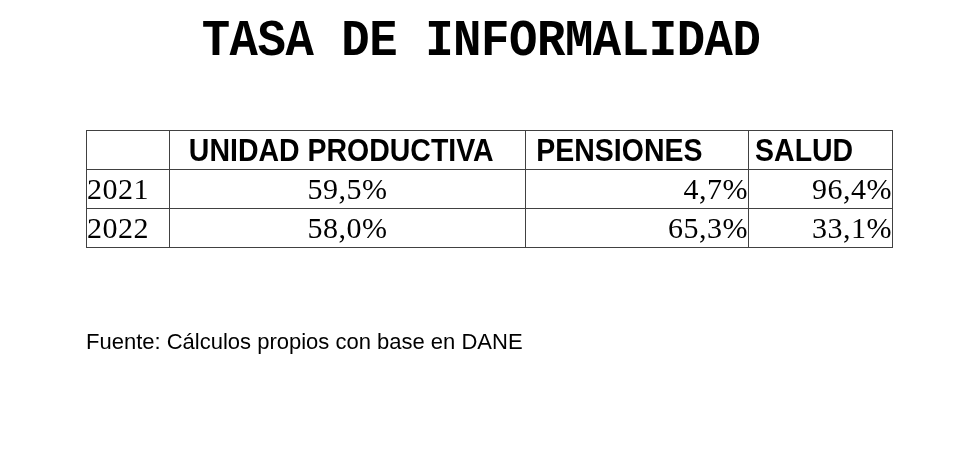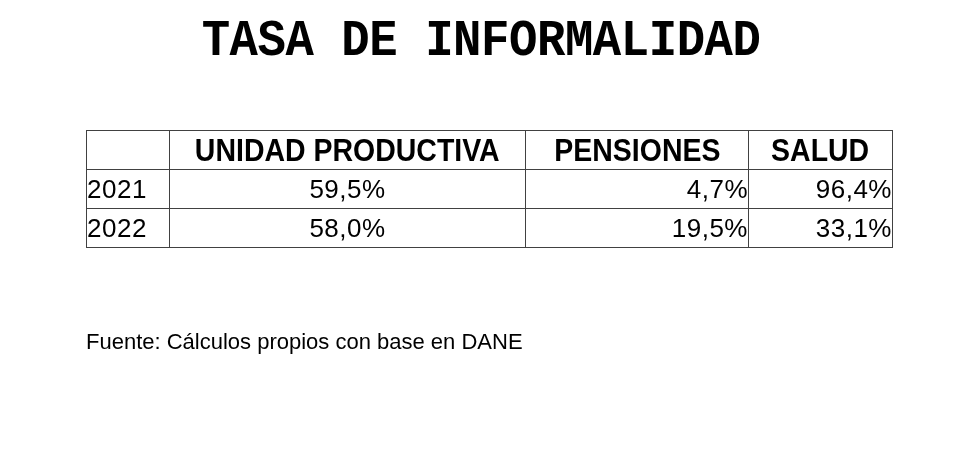--- a/index.html
+++ b/index.html
@@ -48,30 +48,31 @@
     height:39px;
     padding:0;
     box-sizing:border-box;
     white-space:nowrap;
     overflow:hidden;
     vertical-align:middle;
   }
   table.informality th{
     font-weight:700;
     font-size:32px;
-    text-align:center;
+    text-align:left;
   }
   .hdr{
     display:inline-block;
     transform:scaleX(0.89);
     transform-origin:center;
   }
   table.informality td{
-    font-size:26px;
+    font-size:30px;
     letter-spacing:0.5px;
+    font-family:Liberation Serif, serif;
   }
   td.year{text-align:left;padding-left:2px;}
   td.up{text-align:center;}
   td.num{text-align:right;padding-right:3px;}
   .source{
     position:absolute;
     left:86px;top:330px;
     font-size:22px;
     line-height:24px;
   }
@@ -101,19 +102,19 @@
   <tbody>
     <tr>
       <td class="year">2021</td>
       <td class="up">59,5%</td>
       <td class="num">4,7%</td>
       <td class="num">96,4%</td>
     </tr>
     <tr>
       <td class="year">2022</td>
       <td class="up">58,0%</td>
-      <td class="num">19,5%</td>
+      <td class="num">65,3%</td>
       <td class="num">33,1%</td>
     </tr>
   </tbody>
 </table>
 
 <div class="source">Fuente: Cálculos propios con base en DANE</div>
 
 </body></html>

